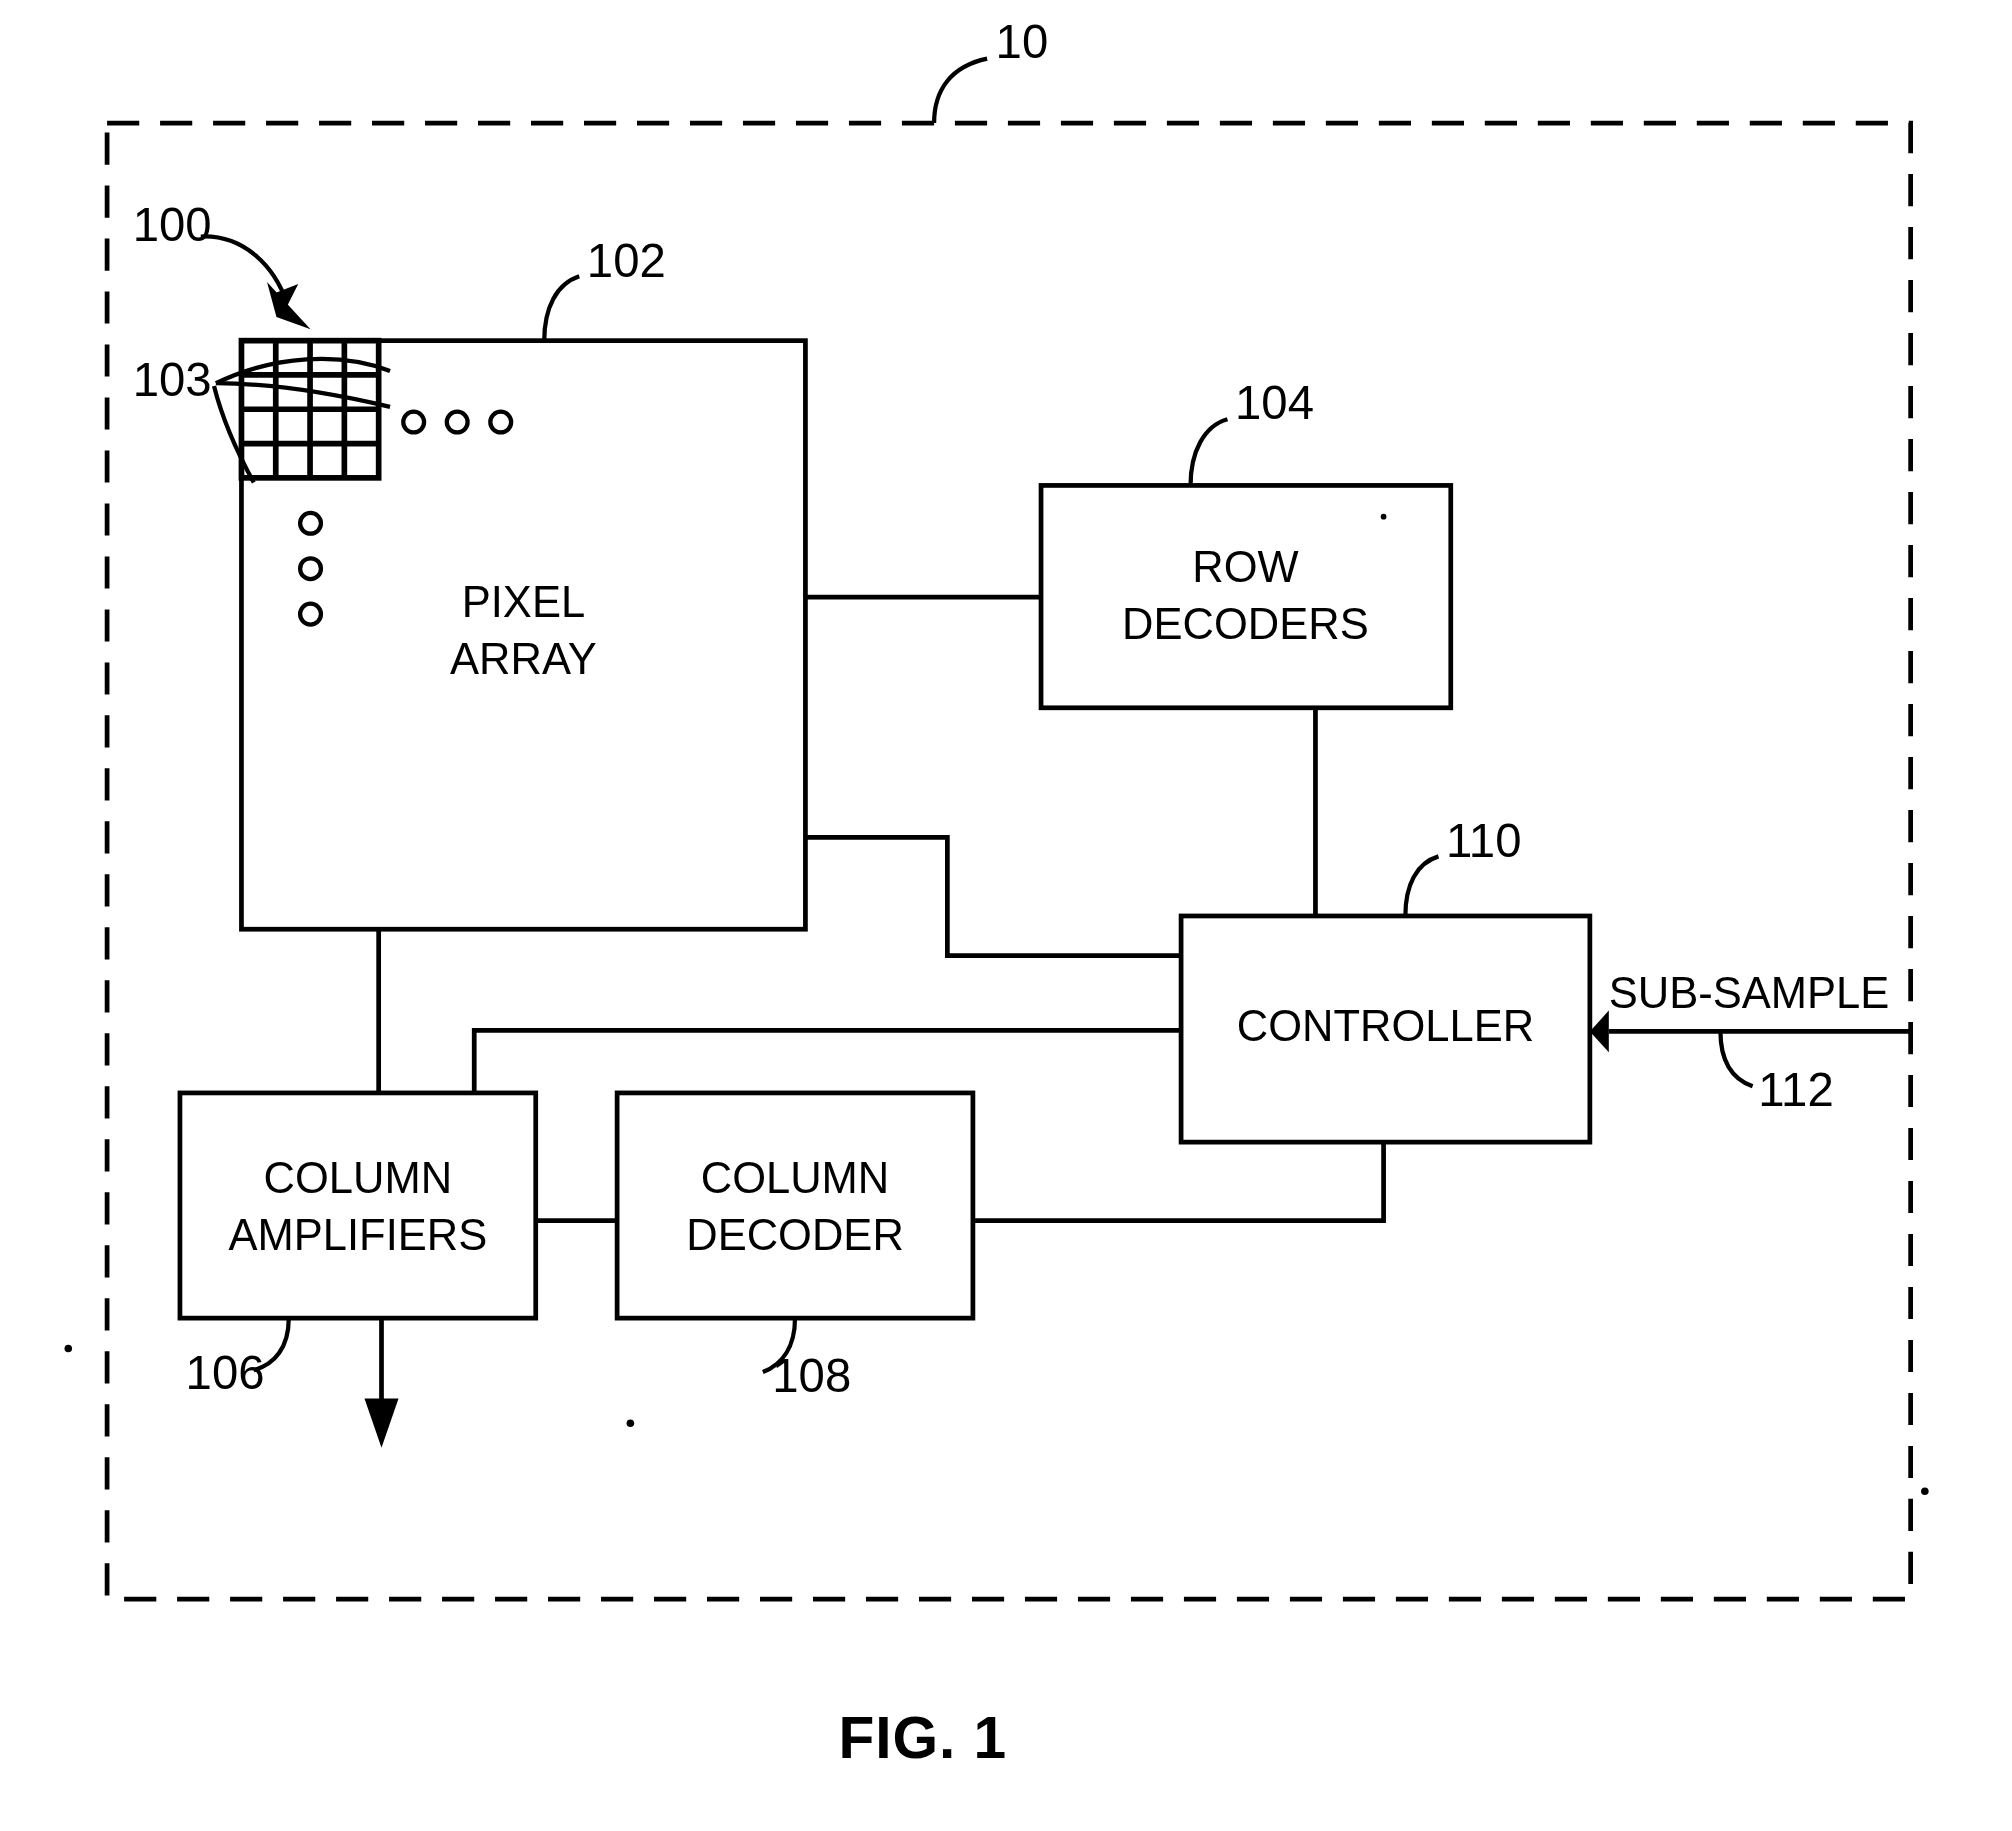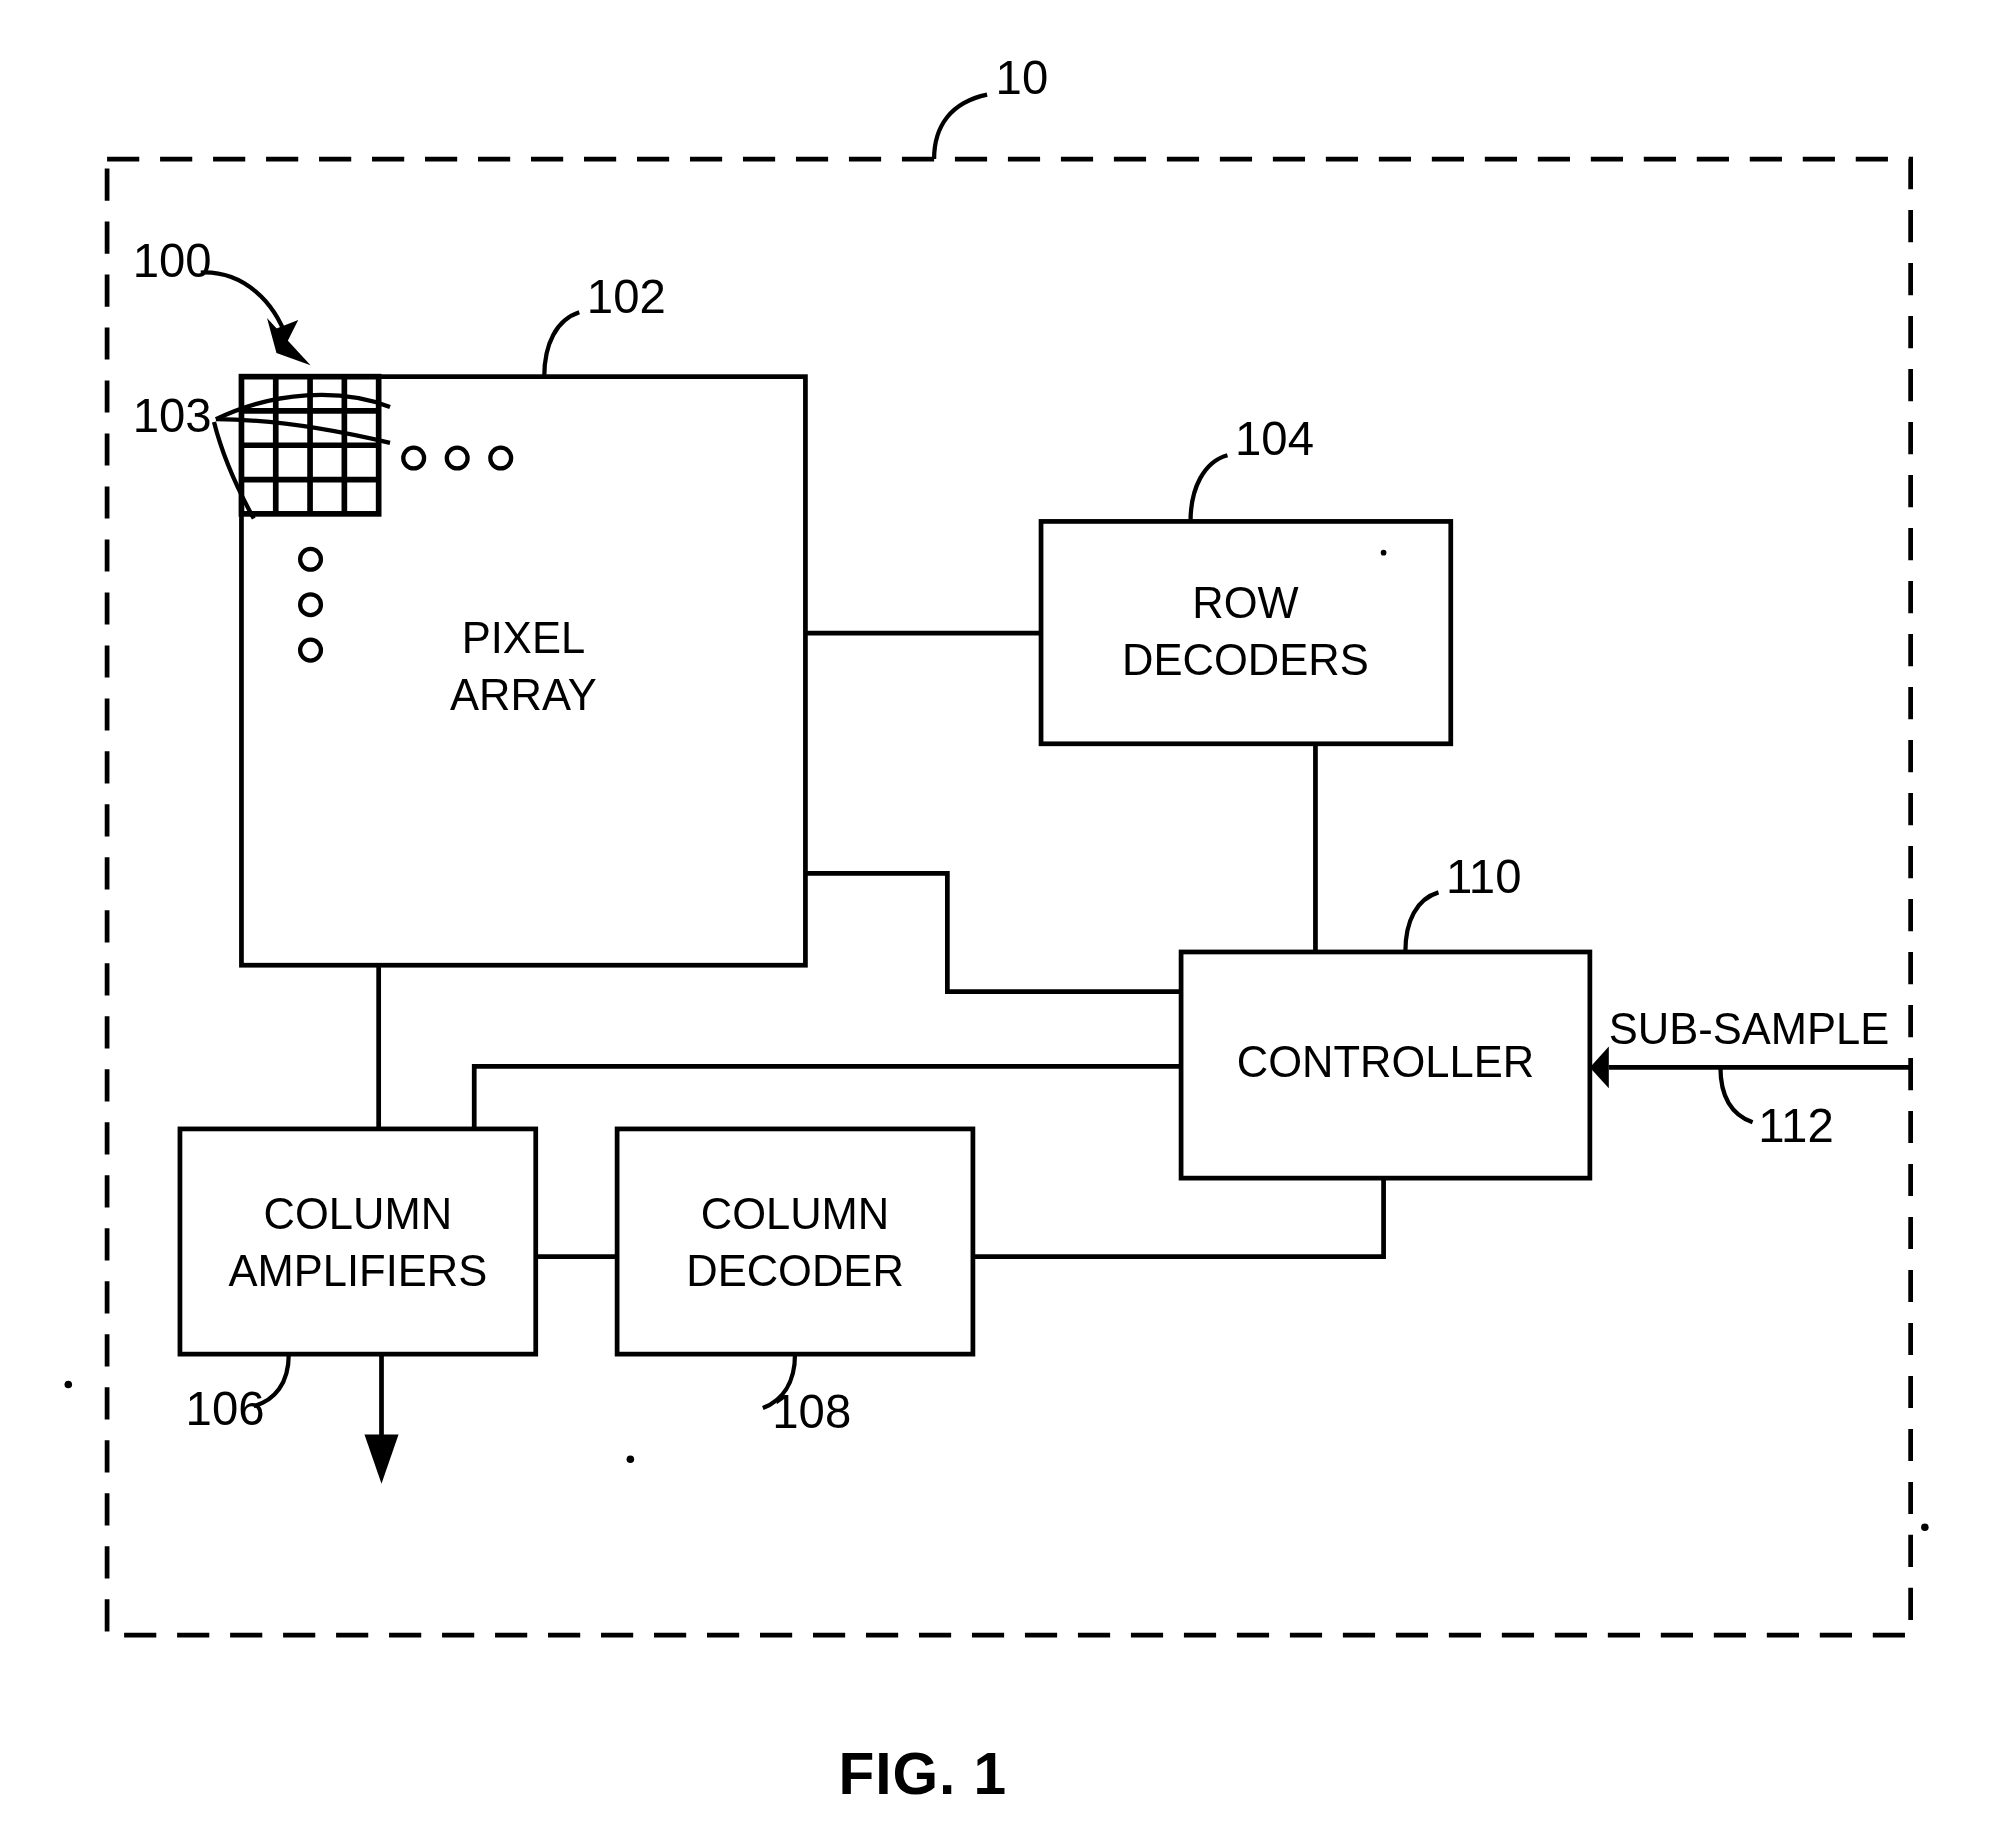--- a/index.html
+++ b/index.html
@@ -12,21 +12,20 @@
     width: 2013px;
     height: 1831px;
     overflow: hidden;
     position: relative;
   }
   #figure-root {
     position: absolute;
     top: 0; left: 0;
     width: 2013px;
     height: 1530px;
-    margin-top: 36px;
   }
   svg.diagram {
     display: block;
     width: 2013px;
     height: 1831px;
   }
   .box-stroke {
     fill: none;
     stroke: #000000;
     stroke-width: 5;

